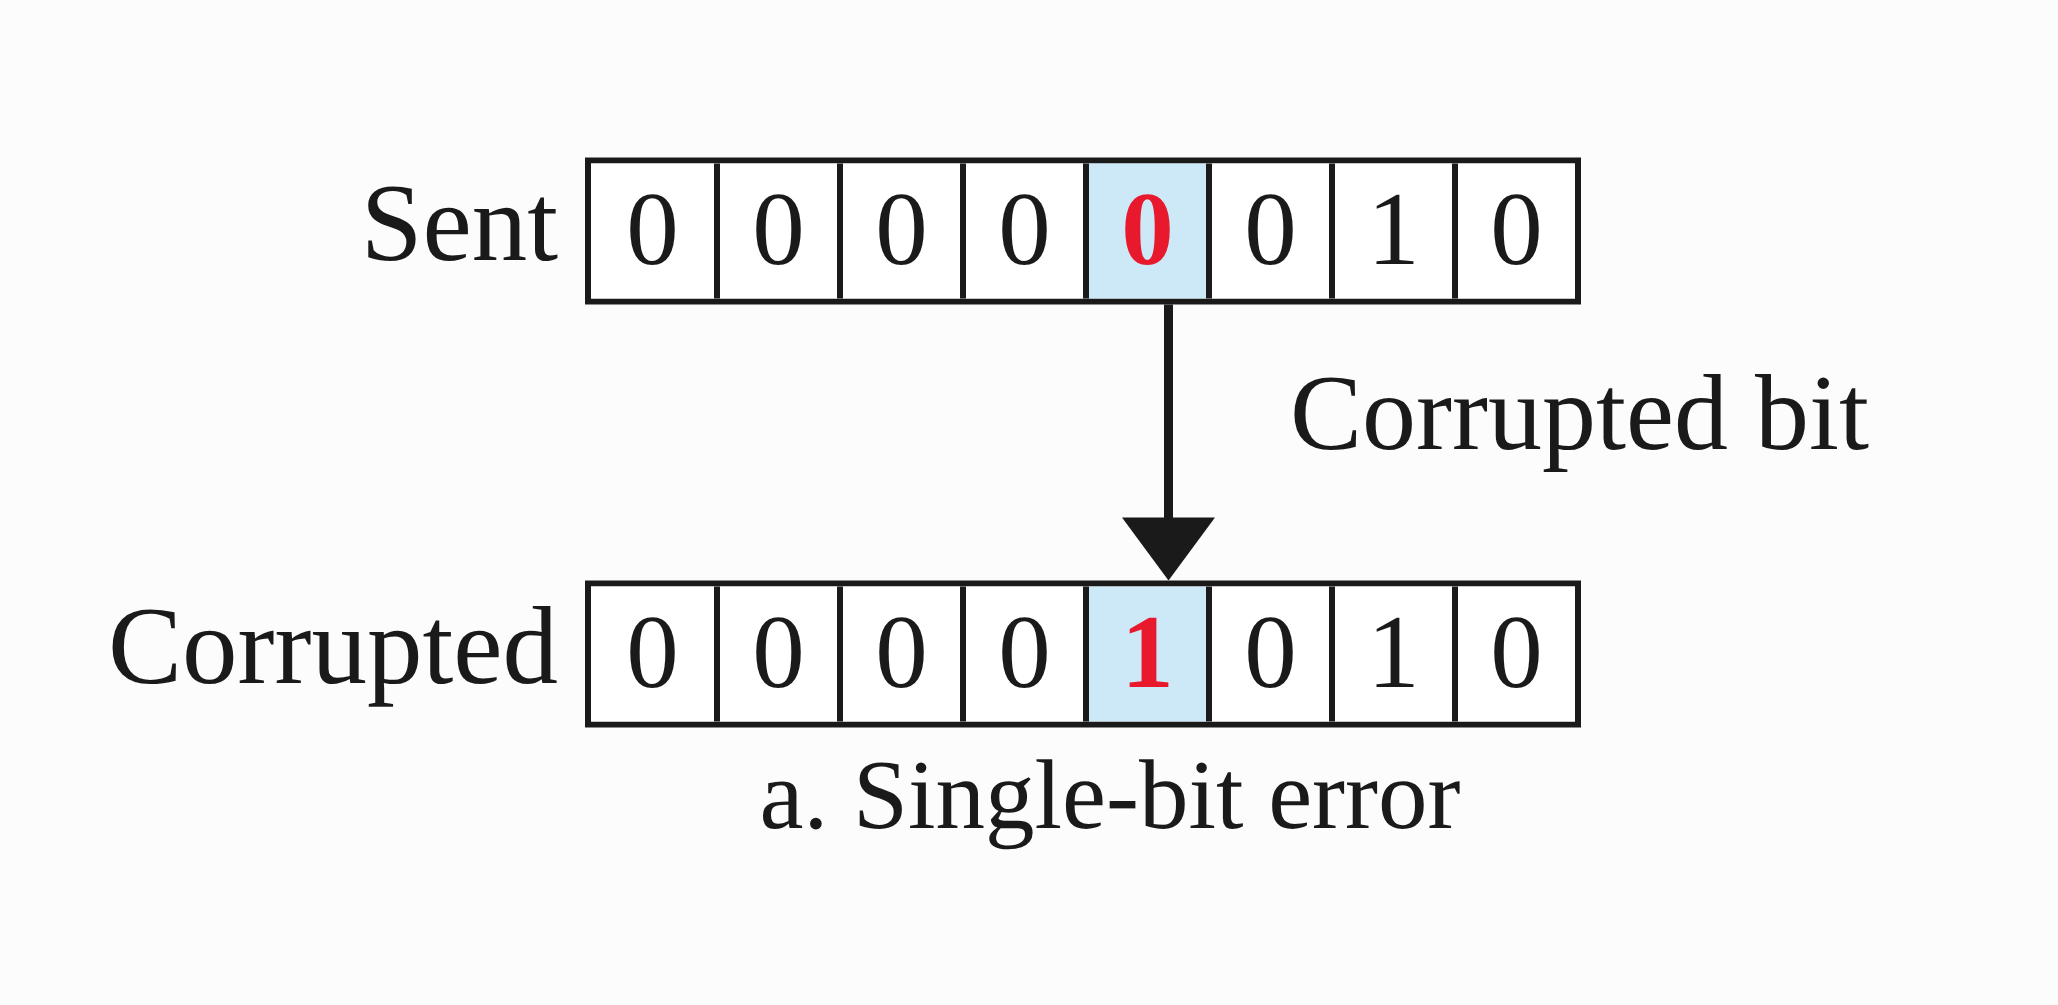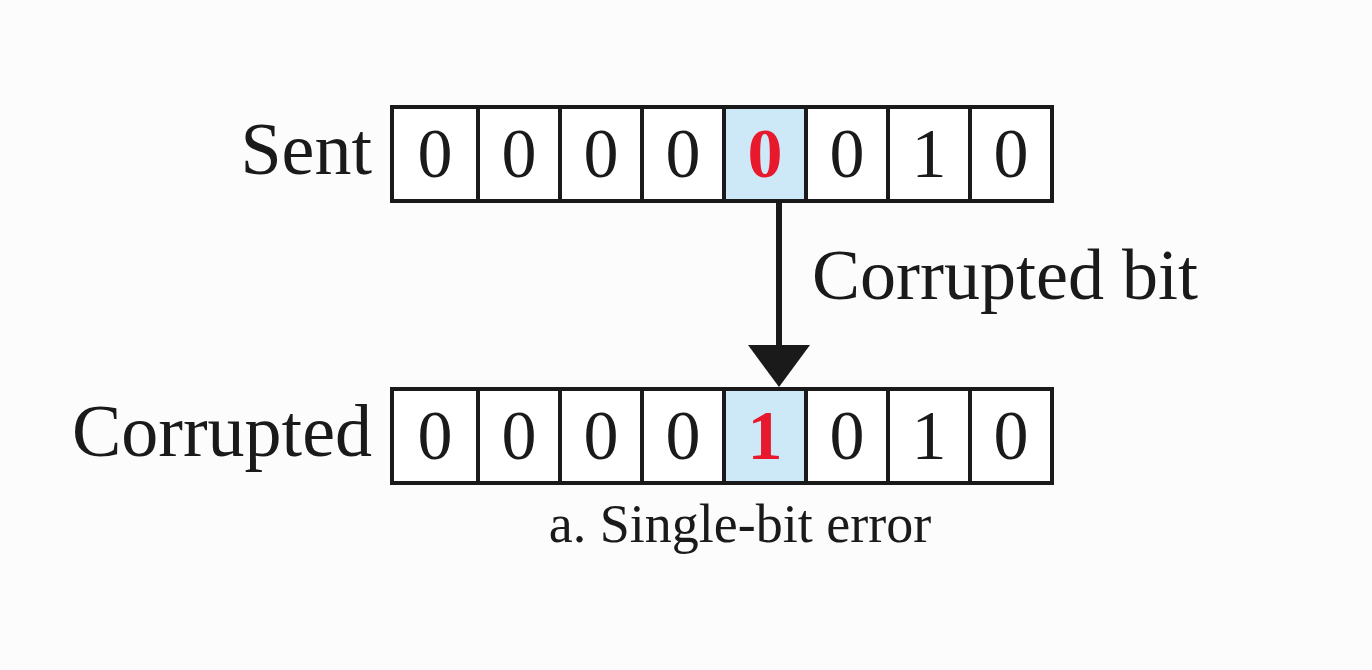--- a/index.html
+++ b/index.html
@@ -77,35 +77,35 @@
     position: absolute;
     left: 748px;
     top: 345px;
     width: 0; height: 0;
     border-left: 31px solid transparent;
     border-right: 31px solid transparent;
     border-top: 42px solid var(--line-black);
   }
   .arrow-label {
     position: absolute;
-    left: 812px;
+    left: 860px;
     top: 238px;
     font-size: 72px;
     line-height: 1.05;
     white-space: nowrap;
   }
 
   
   .caption {
     position: absolute;
     left: 340px;
     top: 496px;
     width: 800px;
     text-align: center;
-    font-size: 54px;
+    font-size: 66px;
     line-height: 1.05;
     white-space: nowrap;
   }
 </style>
 </head>
 <body>
 
 <div class="canvas">
 
   <div class="row-label sent">Sent</div>

